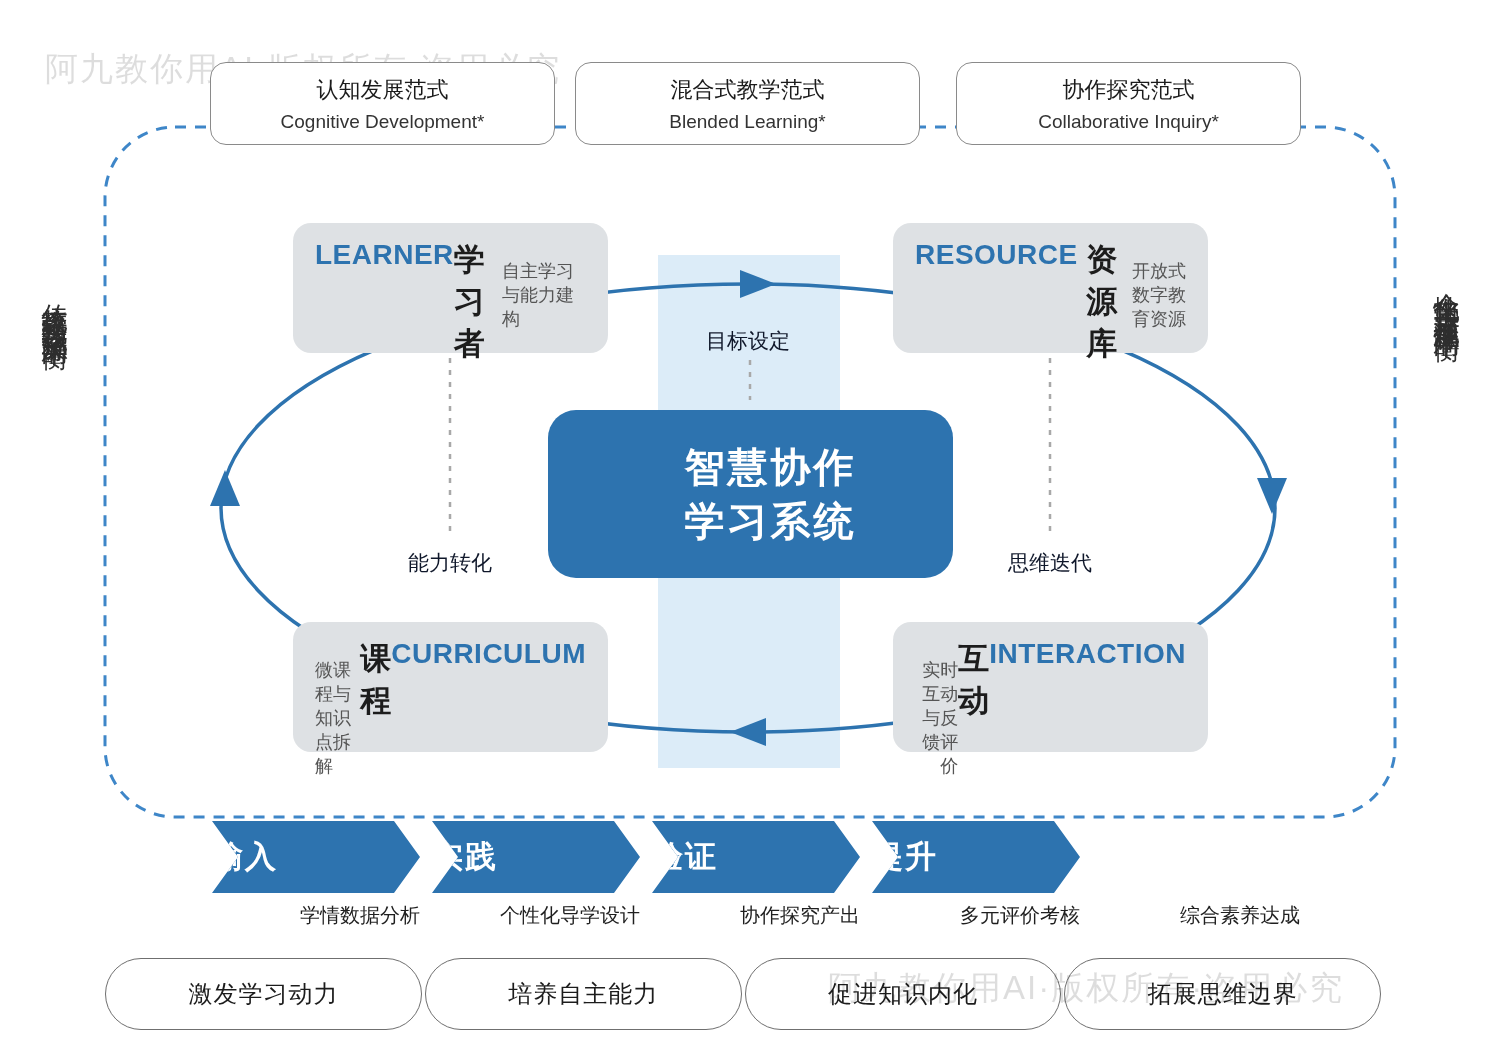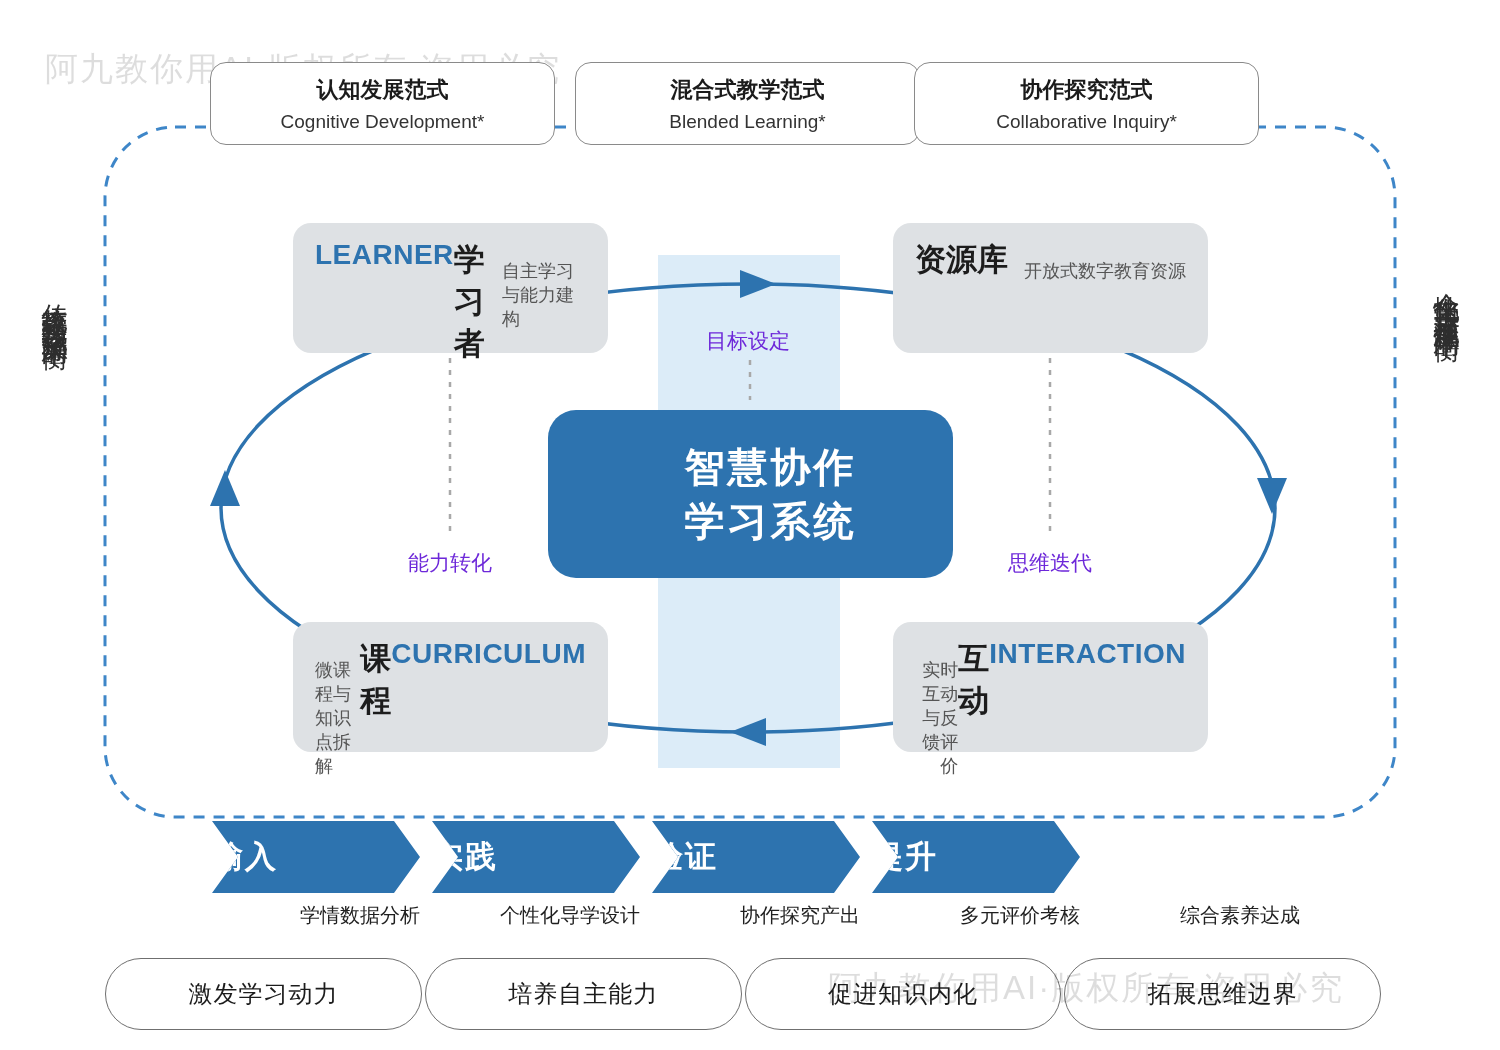--- a/index.html
+++ b/index.html
@@ -47,25 +47,25 @@
     position: absolute;
     top: 62px; height: 83px;
     background: #ffffff;
     border: 1.5px solid #8a8a8a;
     border-radius: 16px;
     display: flex; flex-direction: column;
     align-items: center; justify-content: center;
     gap: 6px;
     z-index: 6;
   }
-  .paradigm .p-title { font-size: 22px; font-weight: bold; color: #1b1b1b; text-align: right; }
+  .paradigm .p-title { font-size: 22px; font-weight: normal; color: #1b1b1b; text-align: right; }
   .paradigm .p-sub   { font-size: 19px; color: #333333; text-align: right; }
   .paradigm.p1 { left: 210px;  width: 345px; }
   .paradigm.p2 { left: 575px;  width: 345px; }
-  .paradigm.p3 { left: 914px;  width: 345px; }
+  .paradigm.p3 { left: 956px;  width: 345px; }
 
   
   .side-note {
     position: absolute;
     writing-mode: vertical-rl;
     text-orientation: upright;
     font-size: 26px;
     color: #2e2e2e;
     letter-spacing: 3px;
     z-index: 6;
@@ -108,21 +108,21 @@
   }
   .center-box div {
     color: #ffffff; font-size: 40px; font-weight: bold;
     letter-spacing: 3px; line-height: 1;
   }
 
   
   .cycle-label {
     position: absolute;
     font-size: 21px;
-    color: #6d28d9;
+    color: #0f172a;
     z-index: 7;
     transform: translateX(-50%);
     white-space: nowrap;
   }
   .cycle-label.goal  { left: 748px;  top: 327px; }
   .cycle-label.cap   { left: 450px;  top: 549px; }
   .cycle-label.think { left: 1050px; top: 549px; }
 
   
   .chevrons {
@@ -209,20 +209,21 @@
 
   <div class="side-note left">传统教学模式与数字化资源的平衡</div>
   <div class="side-note right">个性化学习需求与标准化课程的平衡</div>
 
   <div class="node learner">
     <div class="n-en">LEARNER</div>
     <div class="n-zh">学习者</div>
     <div class="n-desc">自主学习与能力建构</div>
   </div>
   <div class="node resource align-right">
+    <div class="n-en">RESOURCE</div>
     <div class="n-zh">资源库</div>
     <div class="n-desc">开放式数字教育资源</div>
   </div>
   <div class="node curriculum">
     <div class="n-desc">微课程与知识点拆解</div>
     <div class="n-zh">课程</div>
     <div class="n-en">CURRICULUM</div>
   </div>
   <div class="node interaction align-right">
     <div class="n-desc">实时互动与反馈评价</div>

